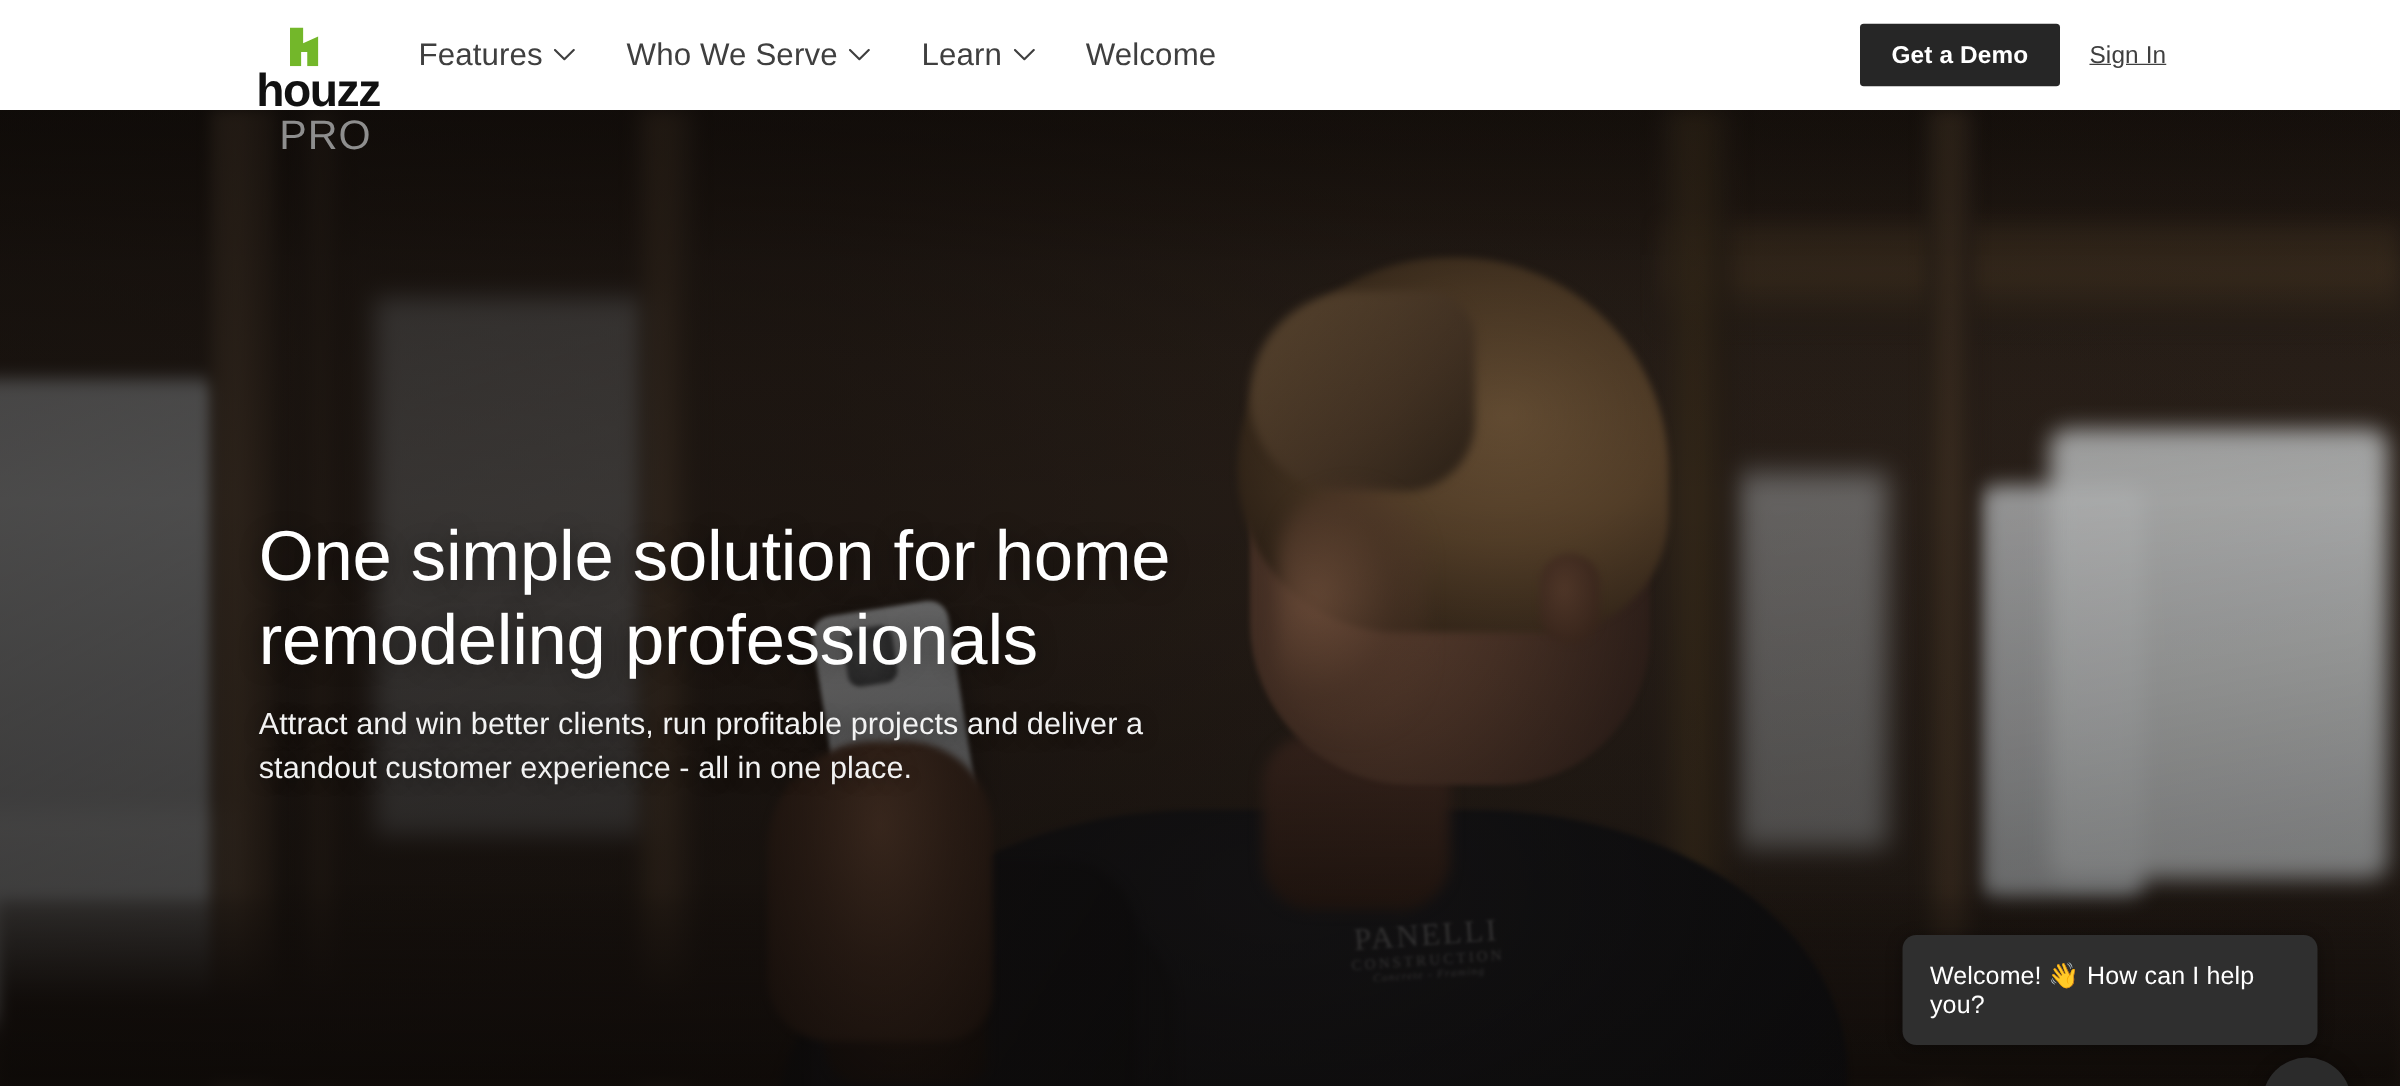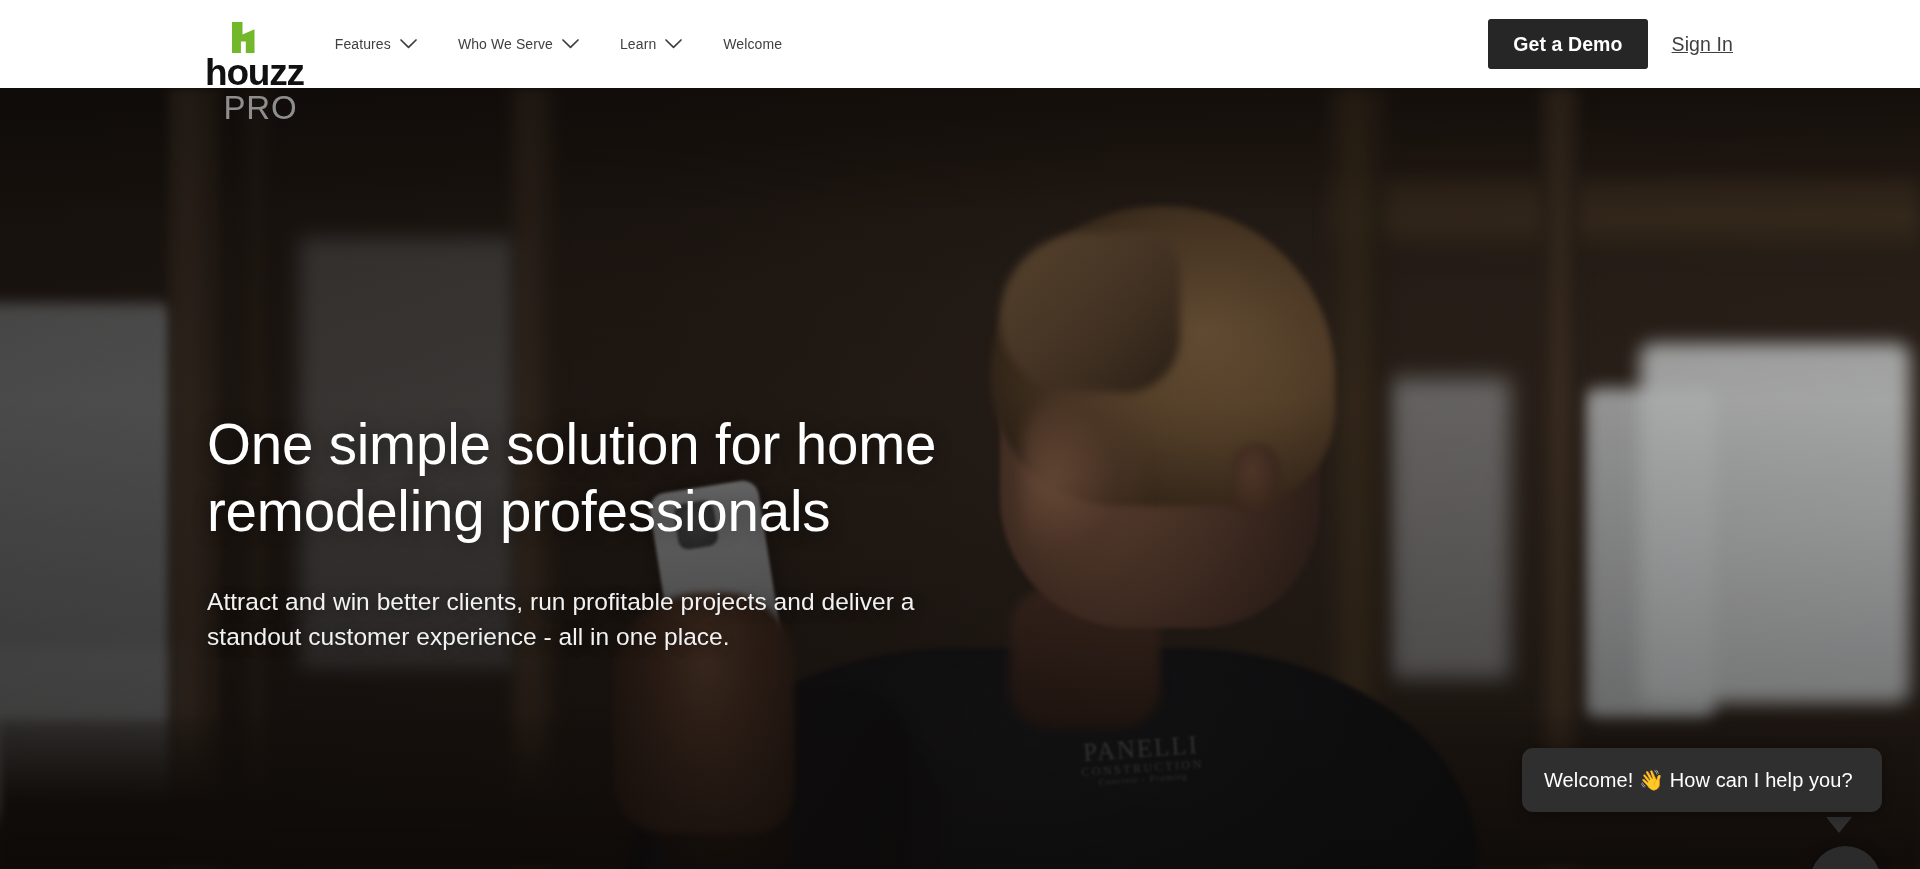--- a/index.html
+++ b/index.html
@@ -48,21 +48,21 @@
     position:relative; top:1px;
   }
 
   .nav {
     display:flex; align-items:center;
     margin-left:31px;
     height:100%;
   }
   .nav-item {
     display:flex; align-items:center;
-    font-size:14px;
+    font-size:25px;
     color:#3f3f3f;
     margin-right:41px;
     cursor:pointer;
     white-space:nowrap;
     letter-spacing:0.1px;
   }
   .nav-item:last-child { margin-right:0; }
   .chev {
     margin-left:9px;
     width:17px; height:10px;
@@ -364,30 +364,30 @@
     line-height:1.19;
     letter-spacing:-0.2px;
     text-shadow:0 2px 18px rgba(0,0,0,0.38);
     margin-top:40px;
   }
   .hero-sub {
     color:#f2f2f2;
     font-size:24.5px;
     font-weight:400;
     line-height:1.42;
-    margin-top:40px;
+    margin-top:18px;
     letter-spacing:0.05px;
     text-shadow:0 2px 14px rgba(0,0,0,0.42);
   }
 
   
   .chat-bubble {
     position:absolute;
     left:1522px; top:660px;
-    width:360px;
+    width:332px;
     background:#2f2f2f;
     color:#ffffff;
     font-size:20px;
     padding:20px 22px;
     border-radius:11px;
     z-index:60;
     cursor:pointer;
     box-shadow:0 2px 12px rgba(0,0,0,0.35);
     letter-spacing:0.1px;
   }

